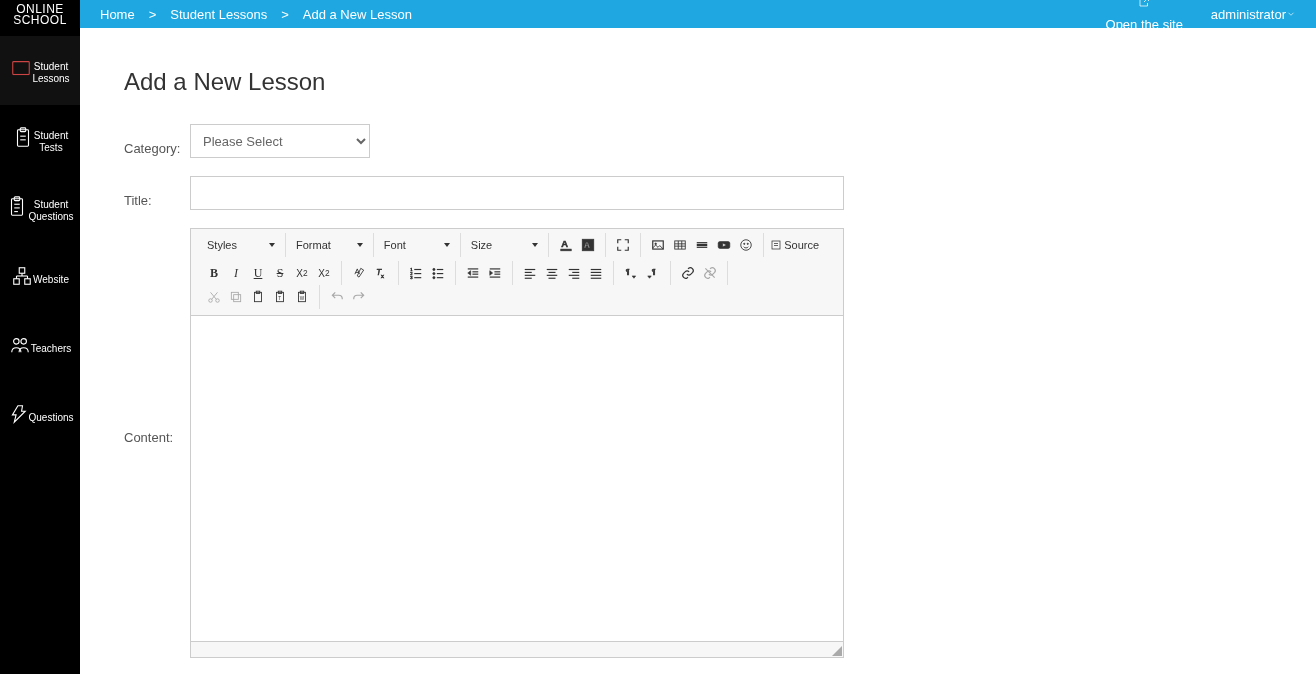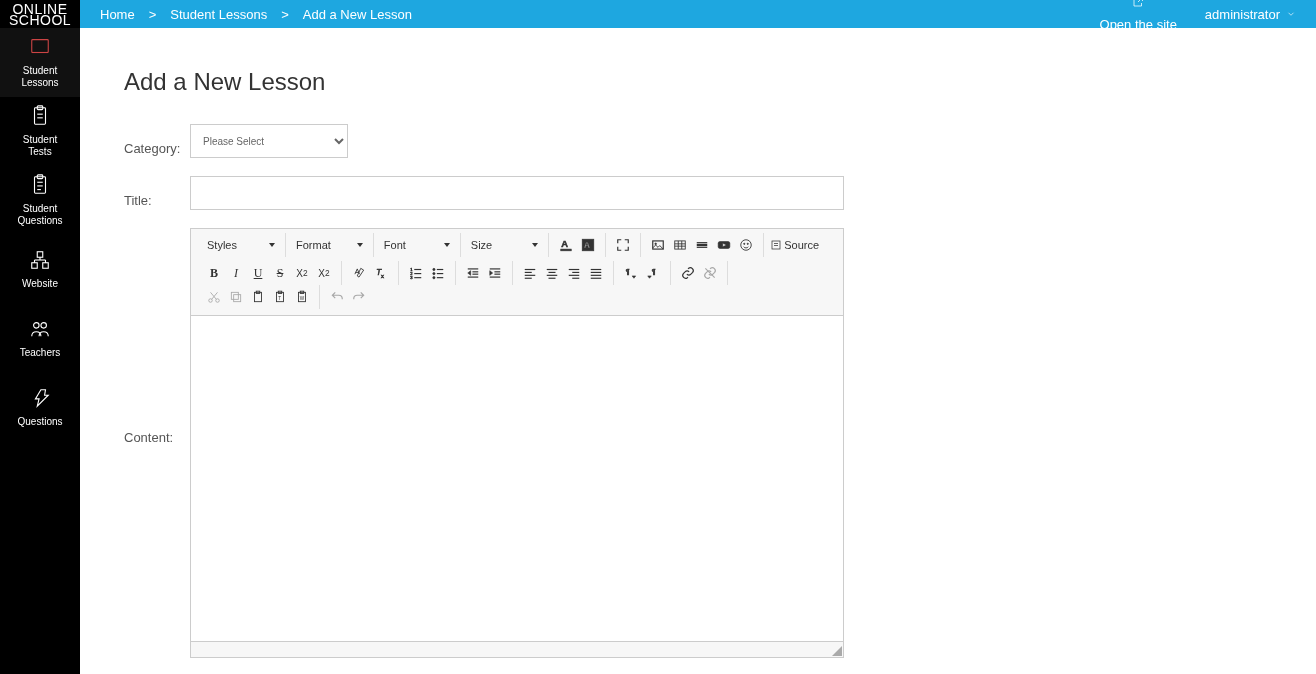--- a/index.html
+++ b/index.html
@@ -1,47 +1,47 @@
 <!DOCTYPE html>
 <html><head>
 <meta charset="utf-8">
 <style>
   * { box-sizing: border-box; margin: 0; padding: 0; }
   body { font-family: Arial, Helvetica, sans-serif; font-size: 13px; color: #555; background: #fff; }
   
   
   .sidebar { position: fixed; left: 0; top: 0; width: 80px; height: 100%; background: #000; color: #fff; }
-  .logo { text-align: center; padding: 4px 0 2px; font-size: 14px; line-height: 11px; letter-spacing: 0.5px; }
-  .nav-item { display: flex; flex-direction: column; align-items: center; justify-content: center; height: 69px; cursor: pointer; }
+  .logo { text-align: center; padding: 4px 0 10px; font-size: 12px; line-height: 11px; letter-spacing: 0.5px; }
+  .nav-item { display: flex; flex-direction: row; align-items: center; justify-content: center; height: 69px; cursor: pointer; }
   .nav-item svg { width: 22px; height: 22px; stroke: #fff; fill: none; stroke-width: 1.2; }
   .nav-item.active svg { stroke: #c44; }
   .nav-label { font-size: 10px; line-height: 12px; text-align: center; margin-top: 4px; color: #fff; }
   .nav-item.active { background: #111; }
   
   
   .topbar { position: fixed; left: 80px; right: 0; top: 0; height: 28px; background: #1ea7e0; color: #fff; display: flex; align-items: center; padding: 0 20px; font-size: 13px; }
   .breadcrumb { display: flex; align-items: center; gap: 14px; }
   .breadcrumb a { color: #fff; text-decoration: none; cursor: pointer; }
   .breadcrumb .sep { color: #fff; }
   .topbar-right { margin-left: auto; display: flex; align-items: center; gap: 28px; }
   .open-site { display: flex; align-items: center; gap: 6px; cursor: pointer; flex-direction: column; }
   .open-site svg { width: 12px; height: 12px; stroke: #fff; fill: none; stroke-width: 1.5; }
-  .user { display: flex; align-items: center; gap: 6px; cursor: pointer; }
+  .user { display: flex; align-items: center; gap: 0; cursor: pointer; }
   .user svg { width: 10px; height: 10px; stroke: #fff; fill: none; stroke-width: 1.5; }
   
   
   .main { margin-left: 80px; margin-top: 40px; padding: 28px 44px; }
   h1 { font-size: 24px; font-weight: 400; color: #333; margin-bottom: 28px; }
   
   .form-row { display: flex; align-items: center; margin-bottom: 18px; }
   .form-row.top { align-items: flex-start; }
   .form-label { width: 66px; font-size: 13px; color: #555; padding-top: 2px; margin-top: 12px; }
   .form-field { }
   
-  select.category { width: 158px; height: 34px; border: 1px solid #ccc; padding: 0 8px; font-size: 10px; color: #666; background: #fff; cursor: pointer; }
+  select.category { width: 180px; height: 34px; border: 1px solid #ccc; padding: 0 8px; font-size: 13px; color: #666; background: #fff; cursor: pointer; }
   input.title-input { width: 654px; height: 34px; border: 1px solid #ccc; padding: 0 8px; font-size: 13px; }
   
   
   .ck { width: 654px; border: 1px solid #ccc; }
   .ck-toolbar { background: #f7f7f7; border-bottom: 1px solid #ccc; padding: 4px 6px 6px; }
   .ck-row { display: flex; align-items: center; flex-wrap: wrap; gap: 0; }
   .ck-group { display: flex; align-items: center; padding: 0 6px; border-right: 1px solid #ddd; height: 24px; }
   .ck-group:last-child { border-right: none; }
   .ck-combo { display: flex; align-items: center; gap: 6px; font-size: 11px; color: #333; padding: 0 4px; cursor: pointer; }
   .ck-combo .caret { width: 0; height: 0; border-left: 3px solid transparent; border-right: 3px solid transparent; border-top: 4px solid #333; }

